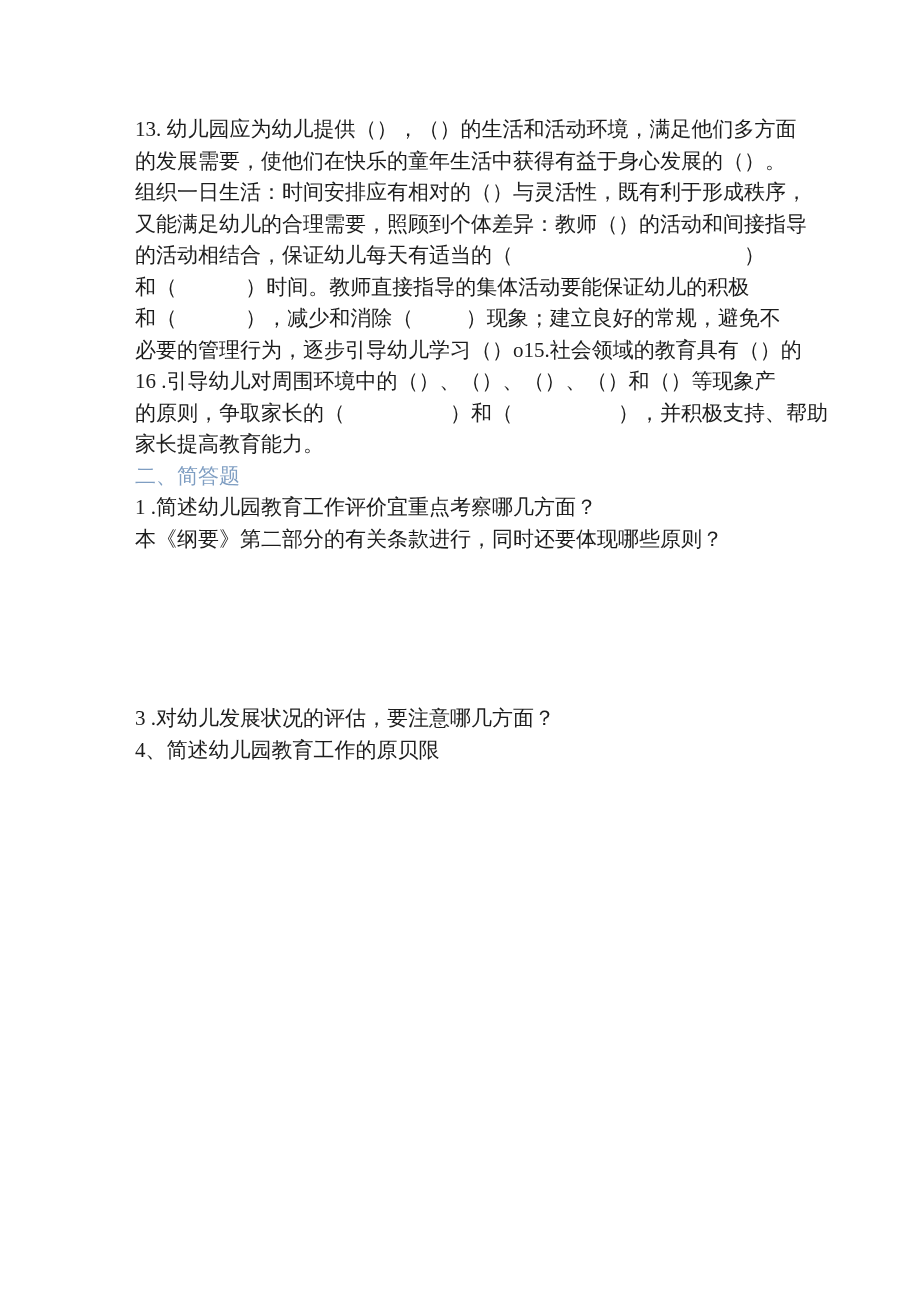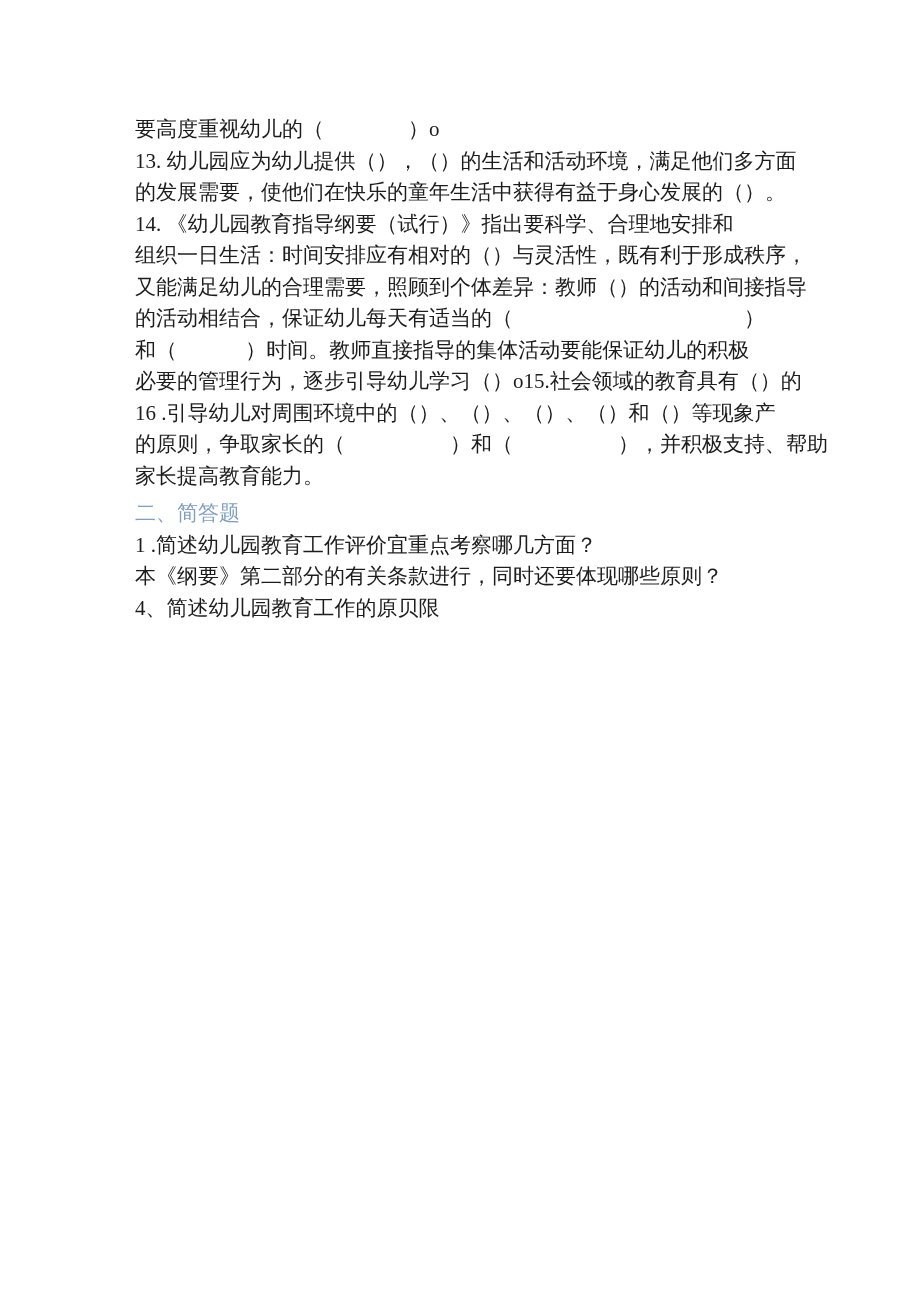--- a/index.html
+++ b/index.html
@@ -25,44 +25,43 @@
     margin: 0;
     padding: 0;
     font-size: 21px;
     line-height: 31.5px;
     white-space: pre;
     letter-spacing: 0px;
     color: #1c1c1c;
   }
   .section-heading {
     color: #7f9ec2;
-    margin-top: 6px;
   }
   .gap-to-q2 {
     margin-top: 141px;
   }
   .gap-to-q3 {
     margin-top: 148px;
   }
 </style>
 </head>
 <body>
 
 <div class="doc">
-  <p class="ln">要高度重视幼儿的（                ）o</p>
   <p class="ln">13. 幼儿园应为幼儿提供（），（）的生活和活动环境，满足他们多方面</p>
   <p class="ln">的发展需要，使他们在快乐的童年生活中获得有益于身心发展的（）。</p>
-  <p class="ln">14. 《幼儿园教育指导纲要（试行）》指出要科学、合理地安排和</p>
   <p class="ln">组织一日生活：时间安排应有相对的（）与灵活性，既有利于形成秩序，</p>
   <p class="ln">又能满足幼儿的合理需要，照顾到个体差异：教师（）的活动和间接指导</p>
   <p class="ln">的活动相结合，保证幼儿每天有适当的（                                            ）</p>
   <p class="ln">和（             ）时间。教师直接指导的集体活动要能保证幼儿的积极</p>
+  <p class="ln">和（             ），减少和消除（          ）现象；建立良好的常规，避免不</p>
   <p class="ln">必要的管理行为，逐步引导幼儿学习（）o15.社会领域的教育具有（）的</p>
   <p class="ln">16 .引导幼儿对周围环境中的（）、（）、（）、（）和（）等现象产</p>
   <p class="ln">的原则，争取家长的（                    ）和（                    ），并积极支持、帮助</p>
   <p class="ln">家长提高教育能力。</p>
 
   <p class="ln section-heading">二、简答题</p>
 
   <p class="ln">1 .简述幼儿园教育工作评价宜重点考察哪几方面？</p>
   <p class="ln">本《纲要》第二部分的有关条款进行，同时还要体现哪些原则？</p>
+  <p class="ln gap-to-q3">3 .对幼儿发展状况的评估，要注意哪几方面？</p>
   <p class="ln">4、简述幼儿园教育工作的原贝限</p>
 </div>
 
 </body></html>

